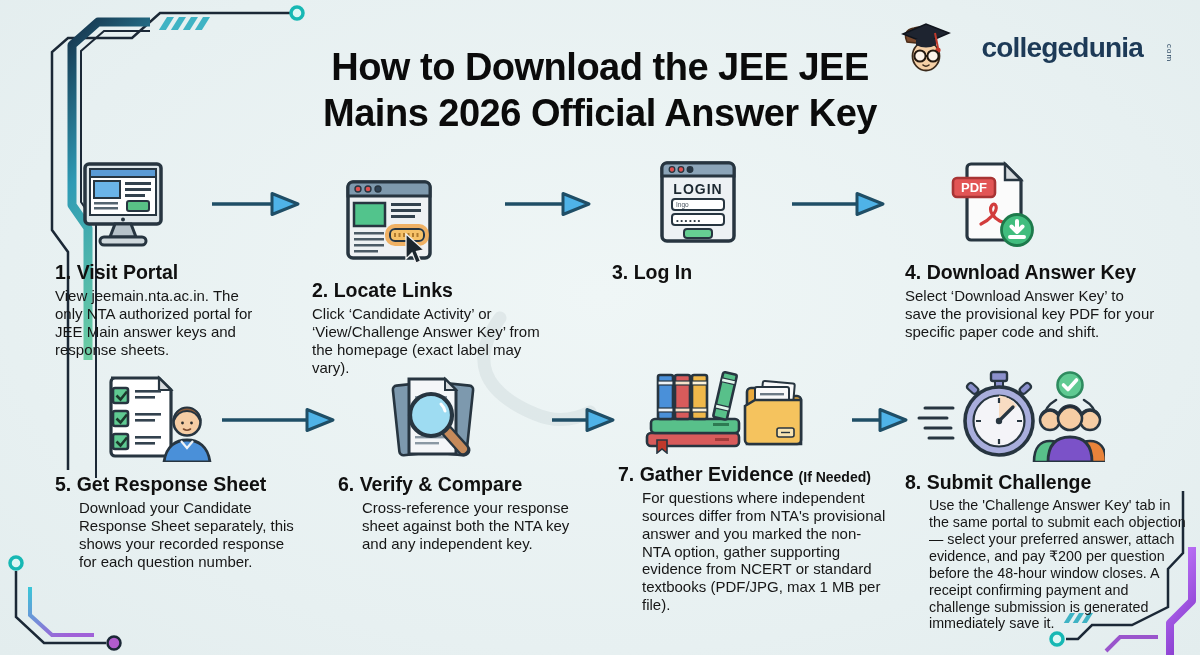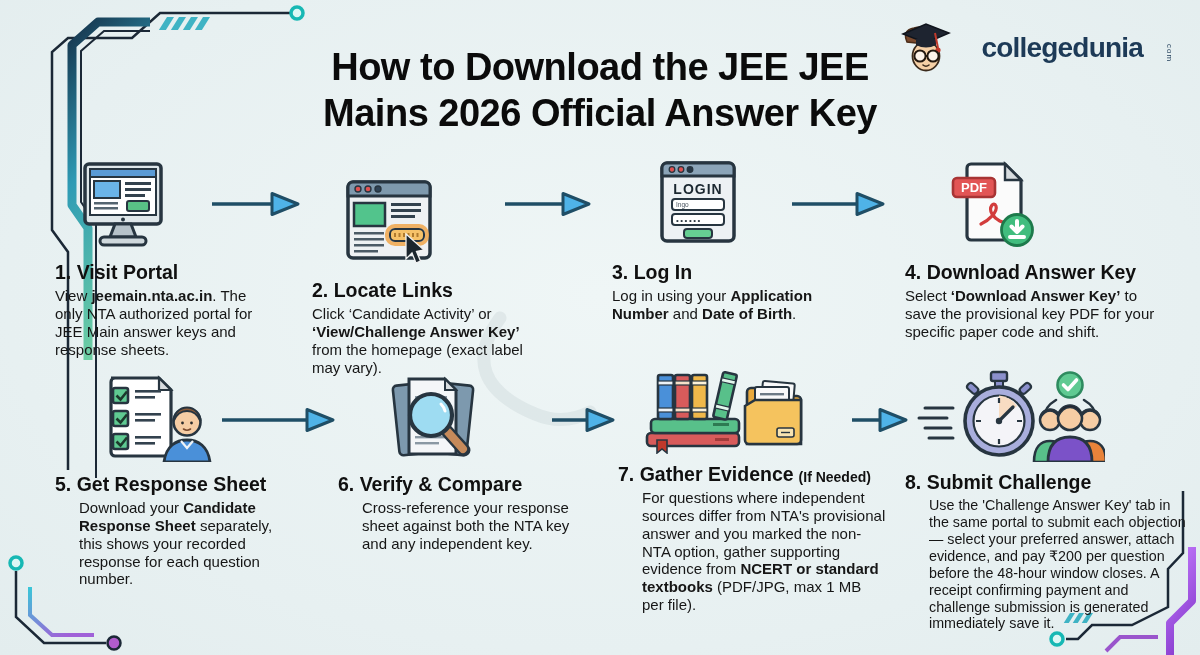--- a/index.html
+++ b/index.html
@@ -15,21 +15,21 @@
     line-height:1.22;color:#0b0b0b;letter-spacing:-0.5px;
   }
   .logo{position:absolute;top:20px;right:26px;display:flex;align-items:center;gap:24px;}
   .logo .word{font-size:28px;font-weight:bold;color:#1d3a57;letter-spacing:-0.8px;}
   .logo .tld{font-size:8px;color:#1d3a57;writing-mode:vertical-rl;letter-spacing:1px;margin-left:-2px;margin-top:10px;}
   .step{position:absolute;}
   .iconrow{height:96px;display:flex;align-items:flex-start;}
   .step h3{margin:8px 0 4px;font-size:19.5px;line-height:1.1;color:#101010;display:flex;align-items:flex-end;gap:5px;white-space:nowrap;}
   .step h3 .suffix{font-size:14px;font-weight:bold;}
   .step p{margin:0;font-size:15px;line-height:1.18;color:#161616;}
-  .step p b{font-weight:bold;}
+  .step p b{font-weight:normal;}
   .indent p{padding-left:24px;}
   .arrow{position:absolute;}
   text{font-family:"Liberation Sans","DejaVu Sans",sans-serif;}
 </style>
 </head>
 <body>
 
 <div class="canvas">
 
   <svg class="deco" style="left:0;top:0" width="330" height="500" viewBox="0 0 330 500">
@@ -173,21 +173,20 @@
         <rect x="20" y="41" width="52" height="11" rx="3" fill="#ffffff" stroke="#273540" stroke-width="2"></rect>
         <text x="24" y="49" font-size="6.5" fill="#4a5560">Ingo</text>
         <rect x="20" y="56" width="52" height="11" rx="3" fill="#ffffff" stroke="#273540" stroke-width="2"></rect>
         <text x="24" y="64.5" font-size="8" fill="#2b3640" letter-spacing="1.5">••••••</text>
         <rect x="32" y="71" width="28" height="9" rx="3" fill="#66cf92" stroke="#273540" stroke-width="2"></rect>
       </svg>
     </div>
     <h3>
         <span>3. Log In</span>
       </h3>
-    <p style="max-width:232px"><span>Log in using your </span><b>Application Number</b><span> and </span><b>Date of Birth</b><span>.</span></p>
   </div>
 
   <div class="step" style="left:905px;top:158px;width:290px">
     <div class="iconrow" style="padding-left:38px">
       <svg width="100" height="92" viewBox="0 0 100 92">
         <path d="M28 6 h34 l16 16 v56 a4 4 0 0 1 -4 4 h-46 a4 4 0 0 1 -4 -4 v-68 a4 4 0 0 1 4 -4 z" fill="#fbfbfb" stroke="#273540" stroke-width="3.2"></path>
         <path d="M62 6 v16 h16 z" fill="#d8dde0" stroke="#273540" stroke-width="2.4"></path>
         <path d="M38 66 c7 -3 17 -12 15 -18 c-2 -5 -8 1 -4 8 c4 6 11 10 17 8" fill="none" stroke="#d23c3c" stroke-width="3.2" stroke-linecap="round"></path>
         <rect x="10" y="20" width="42" height="19" rx="4" fill="#e25555" stroke="#a83434" stroke-width="2.6"></rect>
         <text x="31" y="34" font-size="13" font-weight="bold" fill="#ffffff" text-anchor="middle">PDF</text>

